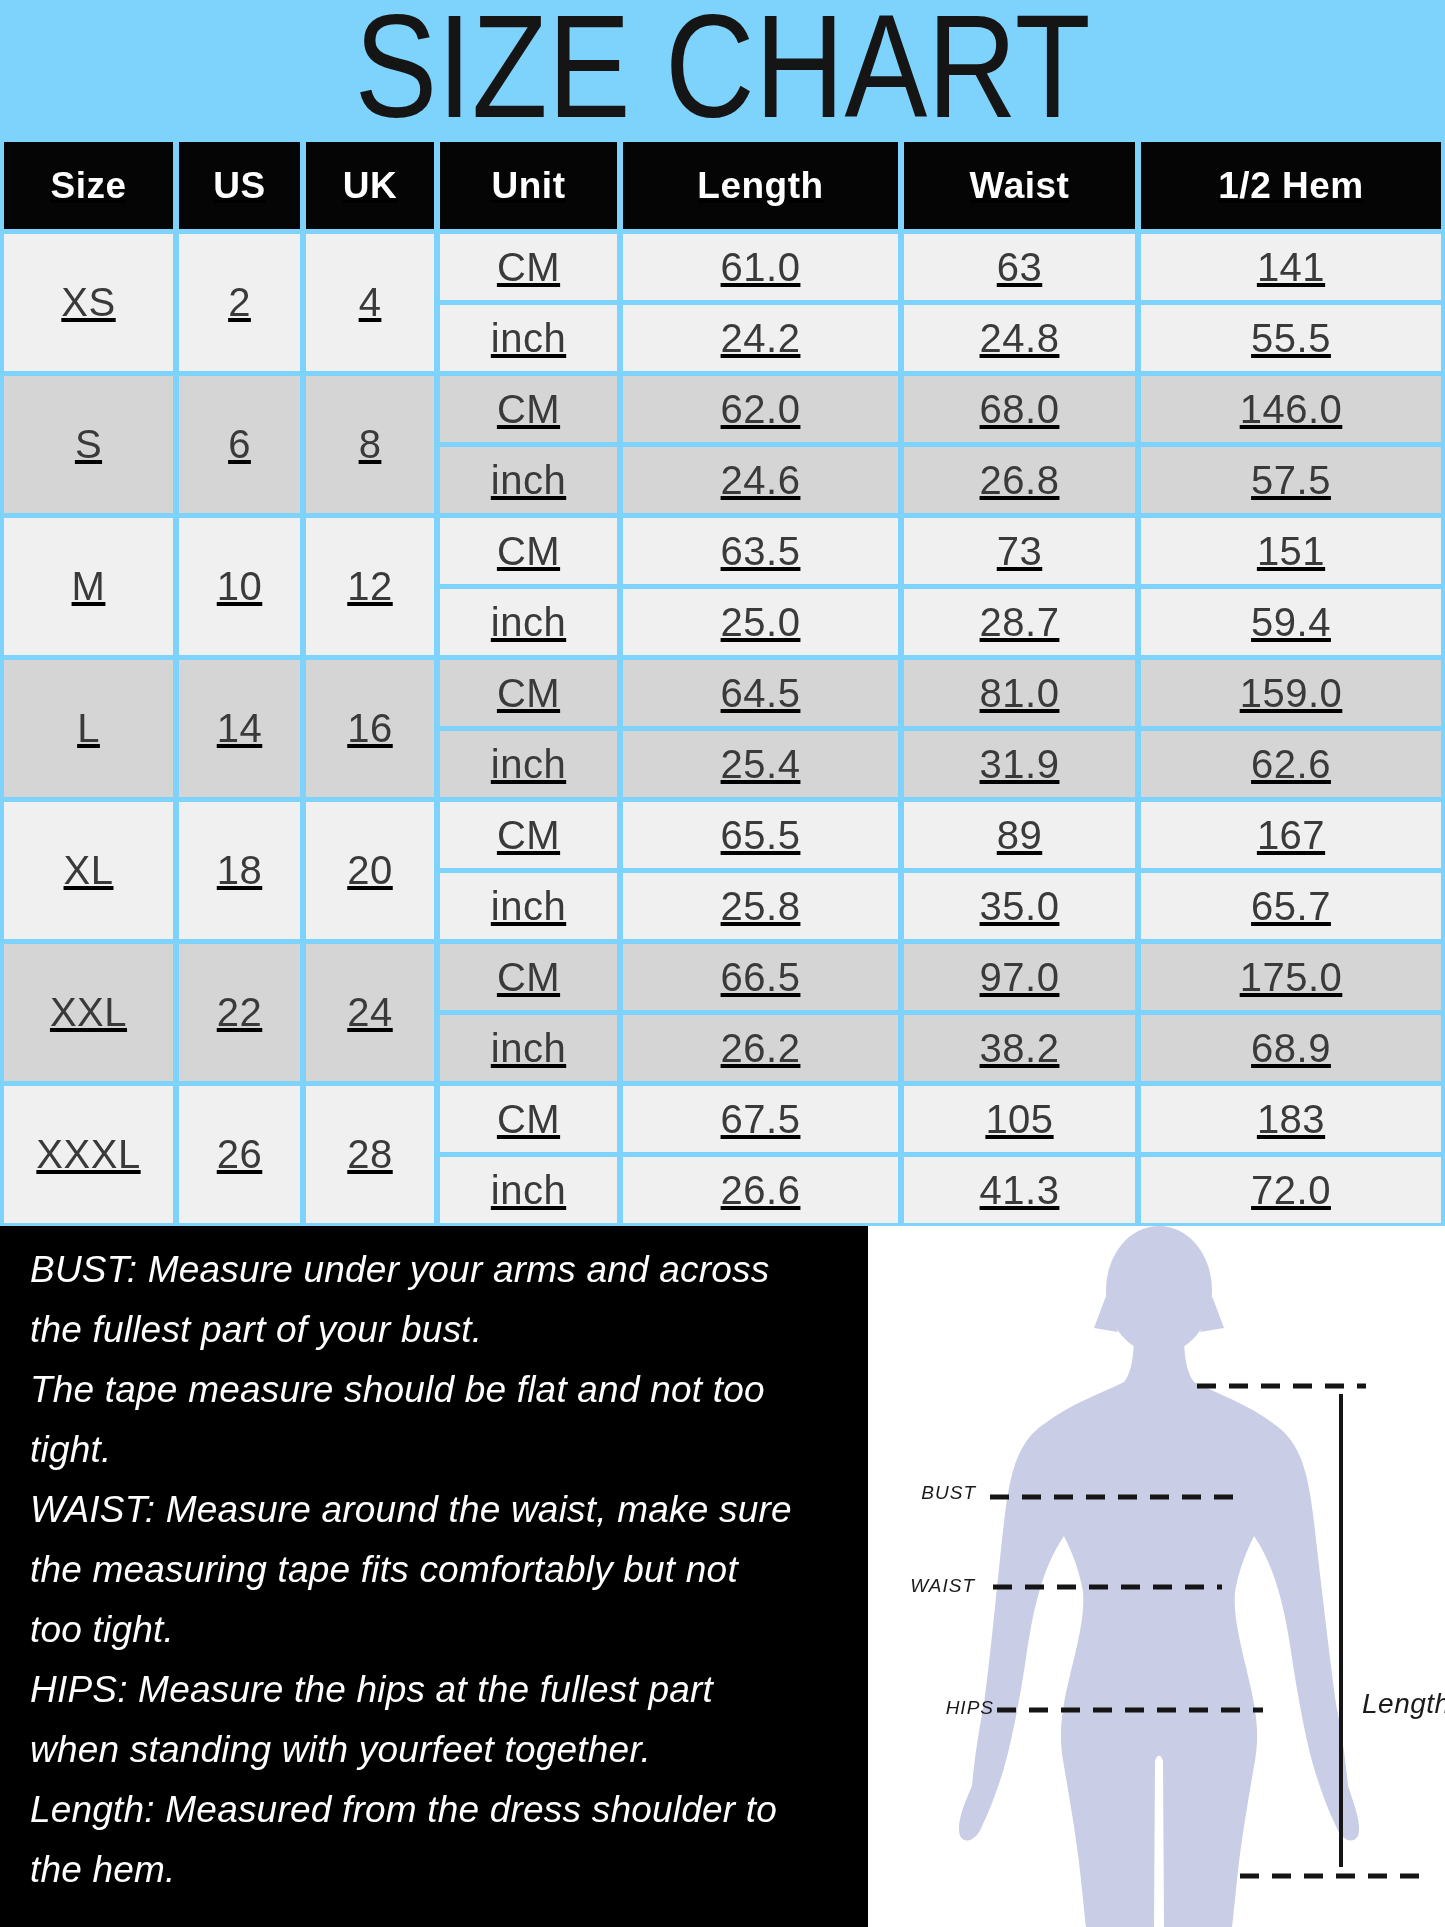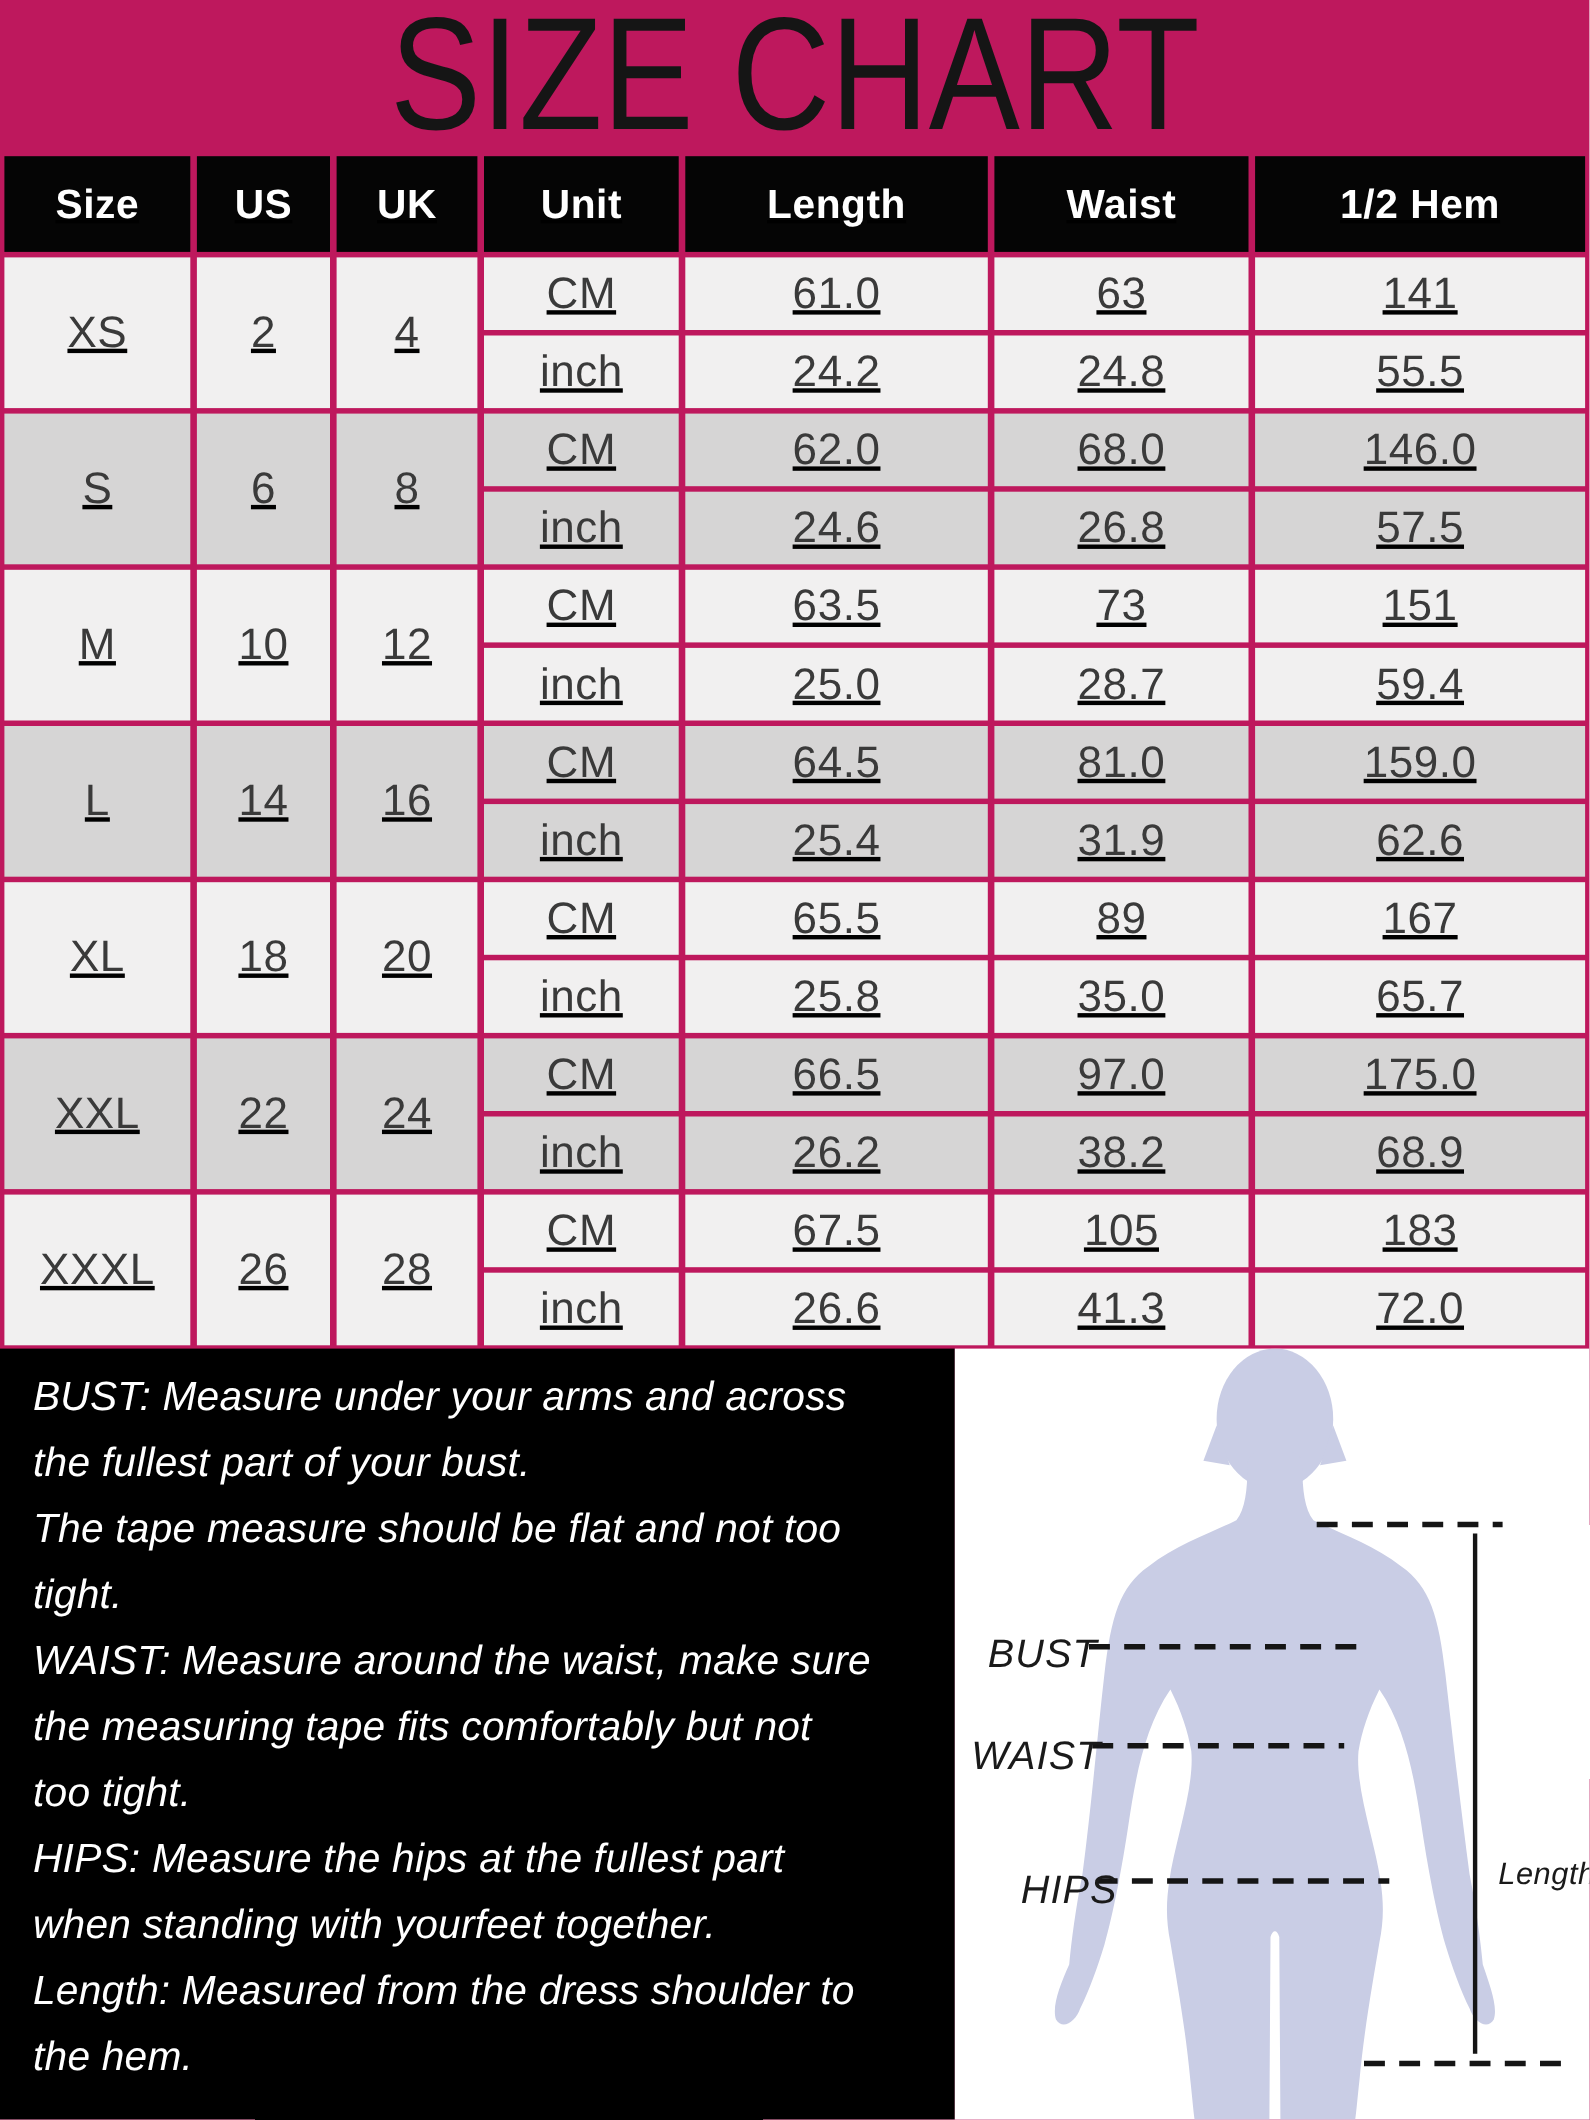--- a/index.html
+++ b/index.html
@@ -1,37 +1,37 @@
 <!DOCTYPE html>
 <html style="--header-bg: #050505; --row-light: #f1f0f0; --row-dark: #d6d5d5; --instructions-bg: #000000; --figure: #c9cde5; --line: #151515;"><head>
 <meta charset="utf-8">
 <style>
   html,body{margin:0;padding:0;background:#fff;}
-  .page{position:relative;width:1445px;height:1927px;background:#be185d;
+  .page{position:relative;width:1445px;height:1927px;background:#7dd3fc;
         font-family:"Liberation Sans",sans-serif;overflow:hidden;}
   .title{position:absolute;top:-8px;left:0;width:100%;text-align:center;
          font-size:135px;line-height:140px;font-weight:400;color:#151515;
          transform:scale(0.92,1.08);transform-origin:50% 0;white-space:nowrap;}
   .size-table{position:absolute;top:142px;left:4px;width:1437px;display:grid;
          grid-template-columns:169px 121px 128px 177px 275px 231px 300px;
          grid-template-rows:87px repeat(14,66px);gap:5px 6px;text-decoration:underline;}
   .th{background:var(--header-bg,#050505);color:#ffffff;font-weight:700;font-size:37px;
       display:flex;align-items:center;justify-content:center;letter-spacing:0.5px;}
   .td{display:flex;align-items:center;justify-content:center;
       font-size:40px;color:#3a3a3a;letter-spacing:0.5px;}
   .td.light{background:var(--row-light,#f1f0f0);}
   .td.dark{background:var(--row-dark,#d6d5d5);}
   .span2{grid-row:span 2;}
   .bottom{position:absolute;top:1226px;left:0;width:1445px;height:701px;display:flex;font-style:italic;}
   .instructions{width:868px;height:100%;background:#000000;color:#ffffff;
       padding:14px 0 0 30px;box-sizing:border-box;
       font-size:37px;line-height:60px;letter-spacing:0.2px;}
   .figure-panel{position:relative;width:577px;height:100%;background:#ffffff;}
   .figure-panel svg{position:absolute;top:0;left:0;}
-  .diagram-label{position:absolute;color:#1a1a1a;font-size:36px;letter-spacing:1px;}
+  .diagram-label{position:absolute;color:#1a1a1a;font-size:19px;letter-spacing:1px;}
   .diagram-label.mixed{font-size:28px;letter-spacing:0.5px;}
 </style>
 </head>
 <body>
 
 <div class="page">
 
   <div class="title">SIZE CHART</div>
 
   <div class="size-table">

